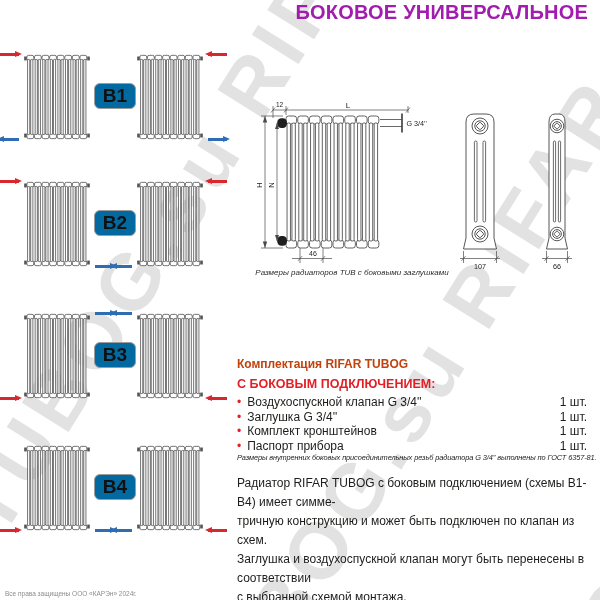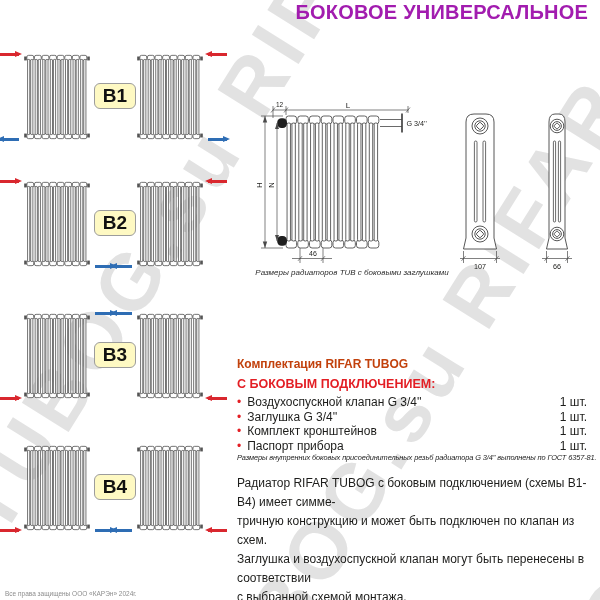--- a/index.html
+++ b/index.html
@@ -14,21 +14,21 @@
   .wm.b3{left:425px;top:830px;}
   .layer{position:absolute;inset:0;z-index:1;}
   
   .title{position:absolute;top:3px;right:12px;text-align:right;font-weight:800;
          font-size:20px;line-height:19.5px;letter-spacing:.2px;color:#a21caf;}
   
   .scheme-row{position:absolute;left:0;width:240px;height:96px;}
   .rad-wrap{position:absolute;top:0;width:66px;height:94px;}
   .rad-wrap.left{left:24px;} .rad-wrap.right{left:137px;}
   .scheme-label{position:absolute;left:94px;top:33px;width:40px;height:24px;
-      background:#fef9c3;border:1.4px solid #9c9c9c;border-radius:6px;
+      background:#0369a1;border:1.4px solid #9c9c9c;border-radius:6px;
       display:flex;align-items:center;justify-content:center;
       font-weight:800;font-size:19px;color:#111;}
   .arrow{position:absolute;width:21px;height:9px;}
   .arrow::before{content:"";position:absolute;left:1px;right:1px;top:3.2px;height:2.6px;background:currentColor;}
   .arrow.right::after{content:"";position:absolute;right:-2px;top:1px;width:0;height:0;
       border-left:7px solid currentColor;border-top:3.6px solid transparent;border-bottom:3.6px solid transparent;}
   .arrow.left::after{content:"";position:absolute;left:-2px;top:1px;width:0;height:0;
       border-right:7px solid currentColor;border-top:3.6px solid transparent;border-bottom:3.6px solid transparent;}
   .arrow.red{color:#d9272e;} .arrow.blue{color:#2e6db4;}
   .pos-top-left{left:-25px;top:0;} .pos-bottom-left{left:-25px;top:85px;}

